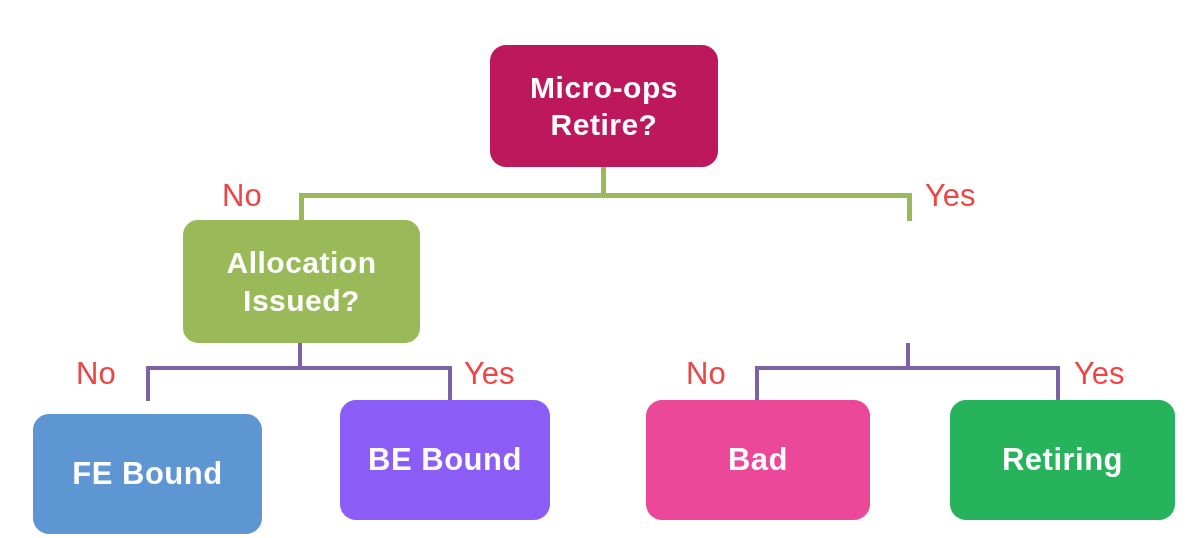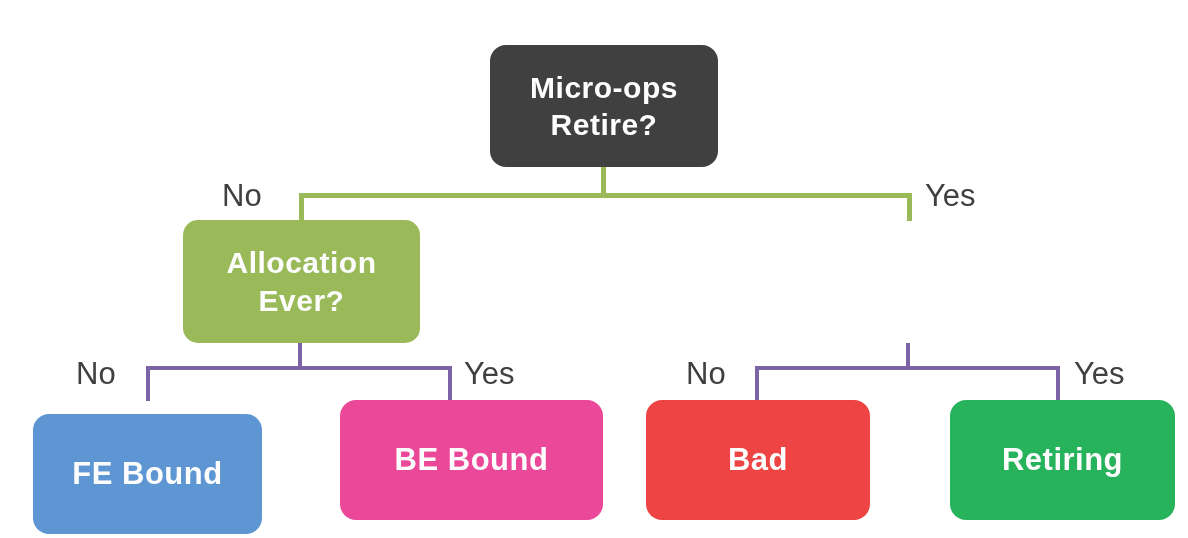--- a/index.html
+++ b/index.html
@@ -25,26 +25,26 @@
     text-align: center;
     color: #fdfdfd;
     letter-spacing: 0.5px;
     line-height: 1.24;
   }
   .node span { display: block; }
   .question { font-size: 30px; font-weight: 600; }
   .answer   { font-size: 31px; font-weight: 700; }
 
   
-  .n-root   { left: 490px; top:  45px; width: 228px; height: 122px; background: #404040; }
+  .n-root   { left: 490px; top:  45px; width: 228px; height: 122px; background: #be185d; }
   .n-alloc  { left: 183px; top: 220px; width: 237px; height: 123px; background: #9aba59; border-radius: 15px; }
   .n-retire { left: 793px; top: 220px; width: 235px; height: 123px; background: #9aba59; }
   .n-fe     { left:  33px; top: 401px; width: 229px; height: 120px; background: #5e96d3; margin-top: 13px; }
-  .n-be     { left: 340px; top: 400px; width: 263px; height: 120px; background: #ec4899; }
-  .n-bad    { left: 646px; top: 400px; width: 224px; height: 120px; background: #ef4444; }
+  .n-be     { left: 340px; top: 400px; width: 210px; height: 120px; background: #8b5cf6; }
+  .n-bad    { left: 646px; top: 400px; width: 224px; height: 120px; background: #ec4899; }
   .n-ret    { left: 950px; top: 400px; width: 225px; height: 120px; background: #27b25c; }
 
   .edge { position: absolute; }
   .edge.green  { background: #9aba59; }
   .edge.purple { background: #7b63a5; }
 
   
   .e-root-stem  { left: 601px; top: 167px; width: 5px;  height: 29px; }
   .e-root-h     { left: 299px; top: 193px; width: 613px; height: 5px; }
   .e-root-dropL { left: 299px; top: 193px; width: 5px;  height: 28px; }
@@ -59,21 +59,21 @@
   
   .e-retire-stem  { left: 906px; top: 343px; width: 4px;   height: 26px; }
   .e-retire-h     { left: 755px; top: 366px; width: 305px; height: 4px; }
   .e-retire-dropL { left: 755px; top: 366px; width: 4px;   height: 35px; }
   .e-retire-dropR { left: 1056px; top: 366px; width: 4px;  height: 35px; }
 
   .branch-label {
     position: absolute;
     font-size: 31px;
     line-height: 1;
-    color: #404040;
+    color: #ef4444;
     font-weight: 400;
     white-space: nowrap;
   }
   .l-root-no   { left: 222px;  top: 180px; }
   .l-root-yes  { left: 925px;  top: 180px; }
   .l-alloc-no  { left:  76px;  top: 358px; }
   .l-alloc-yes { left: 464px;  top: 358px; }
   .l-retire-no { left: 686px;  top: 358px; }
   .l-retire-yes{ left: 1074px; top: 358px; }
 </style>
@@ -104,21 +104,21 @@
   <div class="branch-label l-retire-no">No</div>
   <div class="branch-label l-retire-yes">Yes</div>
 
   <div class="node question n-root">
     <span>Micro-ops</span>
     <span>Retire?</span>
   </div>
 
   <div class="node question n-alloc">
     <span>Allocation</span>
-    <span>Ever?</span>
+    <span>Issued?</span>
   </div>
 
 
   <div class="node answer n-fe">
     <span>FE Bound</span>
   </div>
 
   <div class="node answer n-be">
     <span>BE Bound</span>
   </div>

